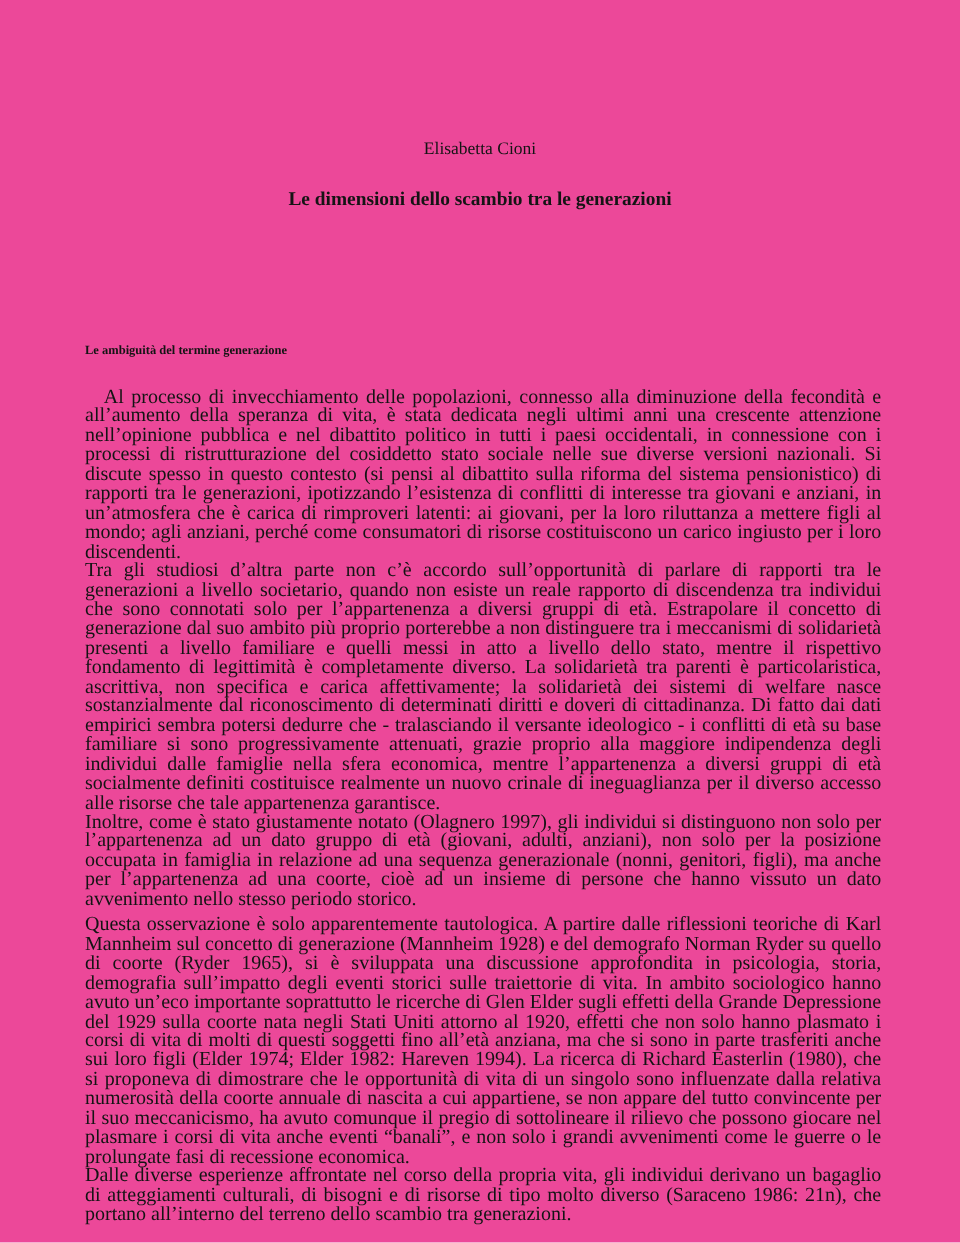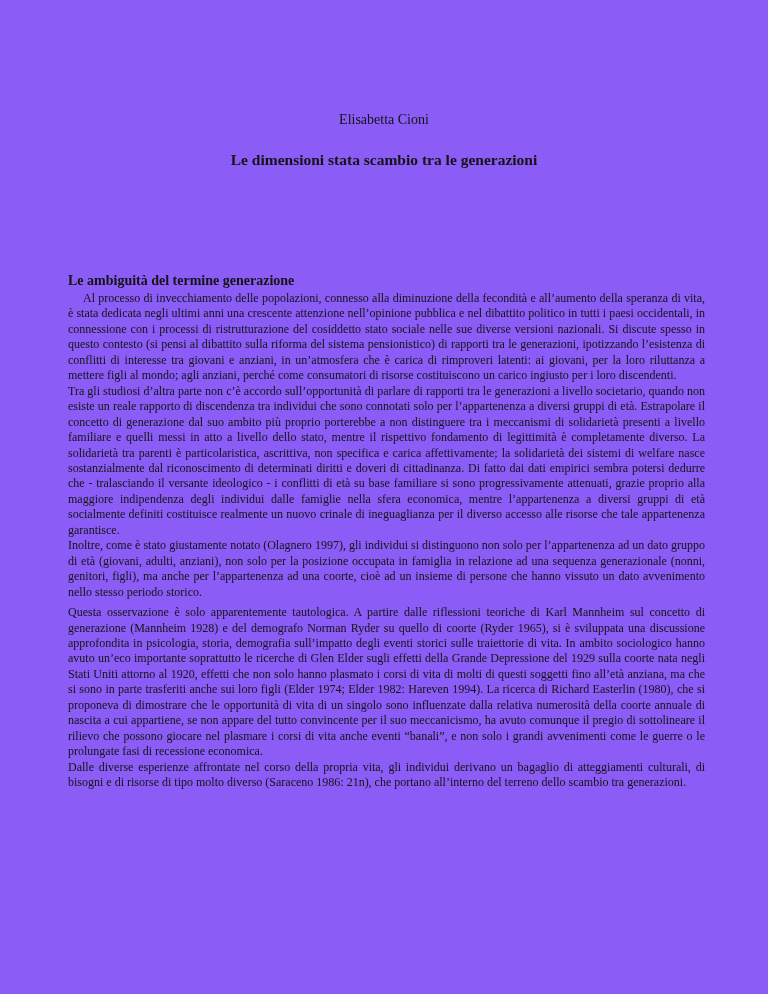--- a/index.html
+++ b/index.html
@@ -4,21 +4,21 @@
 <style>
   html, body {
     margin: 0;
     padding: 0;
     background: #ffffff;
   }
   .page {
     position: relative;
     width: 768px;
     height: 994px;
-    background: #8b5cf6;
+    background: #ec4899;
     color: #141414;
     font-family: "Liberation Serif", "DejaVu Serif", serif;
     overflow: hidden;
   }
   .author {
     position: absolute;
     top: 111px;
     left: 0;
     width: 768px;
     text-align: center;
@@ -36,30 +36,30 @@
     font-size: 15.5px;
     line-height: 19px;
     font-weight: 700;
   }
   .section-heading {
     position: absolute;
     top: 272px;
     left: 68px;
     width: 637px;
     margin: 0;
-    font-size: 14px;
+    font-size: 10px;
     line-height: 17px;
     font-weight: 700;
   }
   .body-text {
     position: absolute;
-    top: 291px;
+    top: 310px;
     left: 68px;
     width: 637px;
-    font-size: 12px;
+    font-size: 16px;
     line-height: 15.45px;
     text-align: justify;
   }
   .para {
     margin: 0;
     padding: 0;
   }
   .para.first-indent {
     text-indent: 15px;
   }
@@ -67,21 +67,21 @@
     margin-top: 5px;
   }
 </style>
 </head>
 <body>
 
 <div class="page">
 
   <div class="author">Elisabetta Cioni</div>
 
-  <h1 class="title">Le dimensioni stata scambio tra le generazioni</h1>
+  <h1 class="title">Le dimensioni dello scambio tra le generazioni</h1>
 
   <h2 class="section-heading">Le ambiguità del termine generazione</h2>
 
   <div class="body-text">
     <p class="para first-indent">Al processo di invecchiamento delle popolazioni, connesso alla diminuzione della fecondità e all’aumento della speranza di vita, è stata dedicata negli ultimi anni una crescente attenzione nell’opinione pubblica e nel dibattito politico in tutti i paesi occidentali, in connessione con i processi di ristrutturazione del cosiddetto stato sociale nelle sue diverse versioni nazionali. Si discute spesso in questo contesto (si pensi al dibattito sulla riforma del sistema pensionistico) di rapporti tra le generazioni, ipotizzando l’esistenza di conflitti di interesse tra giovani e anziani, in un’atmosfera che è carica di rimproveri latenti: ai giovani, per la loro riluttanza a mettere figli al mondo; agli anziani, perché come consumatori di risorse costituiscono un carico ingiusto per i loro discendenti.</p>
     <p class="para">Tra gli studiosi d’altra parte non c’è accordo sull’opportunità di parlare di rapporti tra le generazioni a livello societario, quando non esiste un reale rapporto di discendenza tra individui che sono connotati solo per l’appartenenza a diversi gruppi di età. Estrapolare il concetto di generazione dal suo ambito più proprio porterebbe a non distinguere tra i meccanismi di solidarietà presenti a livello familiare e quelli messi in atto a livello dello stato, mentre il rispettivo fondamento di legittimità è completamente diverso. La solidarietà tra parenti è particolaristica, ascrittiva, non specifica e carica affettivamente; la solidarietà dei sistemi di welfare nasce sostanzialmente dal riconoscimento di determinati diritti e doveri di cittadinanza. Di fatto dai dati empirici sembra potersi dedurre che - tralasciando il versante ideologico - i conflitti di età su base familiare si sono progressivamente attenuati, grazie proprio alla maggiore indipendenza degli individui dalle famiglie nella sfera economica, mentre l’appartenenza a diversi gruppi di età socialmente definiti costituisce realmente un nuovo crinale di ineguaglianza per il diverso accesso alle risorse che tale appartenenza garantisce.</p>
     <p class="para">Inoltre, come è stato giustamente notato (Olagnero 1997), gli individui si distinguono non solo per l’appartenenza ad un dato gruppo di età (giovani, adulti, anziani), non solo per la posizione occupata in famiglia in relazione ad una sequenza generazionale (nonni, genitori, figli), ma anche per l’appartenenza ad una coorte, cioè ad un insieme di persone che hanno vissuto un dato avvenimento nello stesso periodo storico.</p>
     <p class="para spaced-before">Questa osservazione è solo apparentemente tautologica. A partire dalle riflessioni teoriche di Karl Mannheim sul concetto di generazione (Mannheim 1928) e del demografo Norman Ryder su quello di coorte (Ryder 1965), si è sviluppata una discussione approfondita in psicologia, storia, demografia sull’impatto degli eventi storici sulle traiettorie di vita. In ambito sociologico hanno avuto un’eco importante soprattutto le ricerche di Glen Elder sugli effetti della Grande Depressione del 1929 sulla coorte nata negli Stati Uniti attorno al 1920, effetti che non solo hanno plasmato i corsi di vita di molti di questi soggetti fino all’età anziana, ma che si sono in parte trasferiti anche sui loro figli (Elder 1974; Elder 1982: Hareven 1994). La ricerca di Richard Easterlin (1980), che si proponeva di dimostrare che le opportunità di vita di un singolo sono influenzate dalla relativa numerosità della coorte annuale di nascita a cui appartiene, se non appare del tutto convincente per il suo meccanicismo, ha avuto comunque il pregio di sottolineare il rilievo che possono giocare nel plasmare i corsi di vita anche eventi “banali”, e non solo i grandi avvenimenti come le guerre o le prolungate fasi di recessione economica.</p>
     <p class="para">Dalle diverse esperienze affrontate nel corso della propria vita, gli individui derivano un bagaglio di atteggiamenti culturali, di bisogni e di risorse di tipo molto diverso (Saraceno 1986: 21n), che portano all’interno del terreno dello scambio tra generazioni.</p>
   </div>

